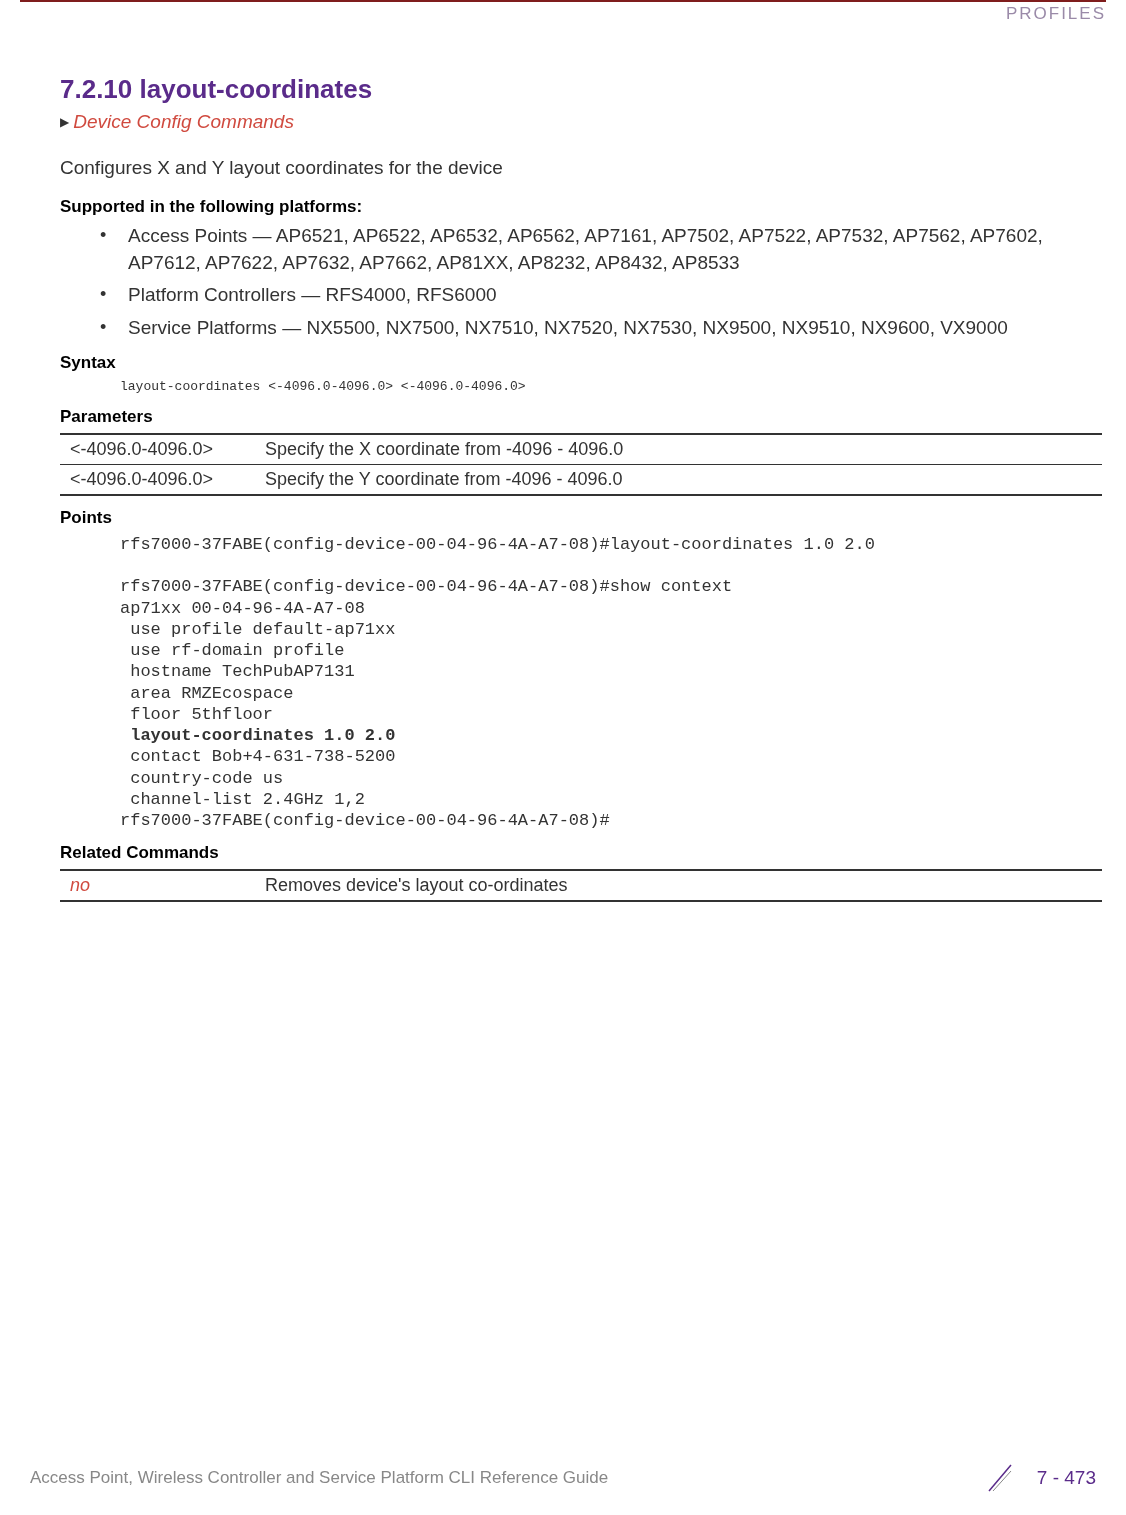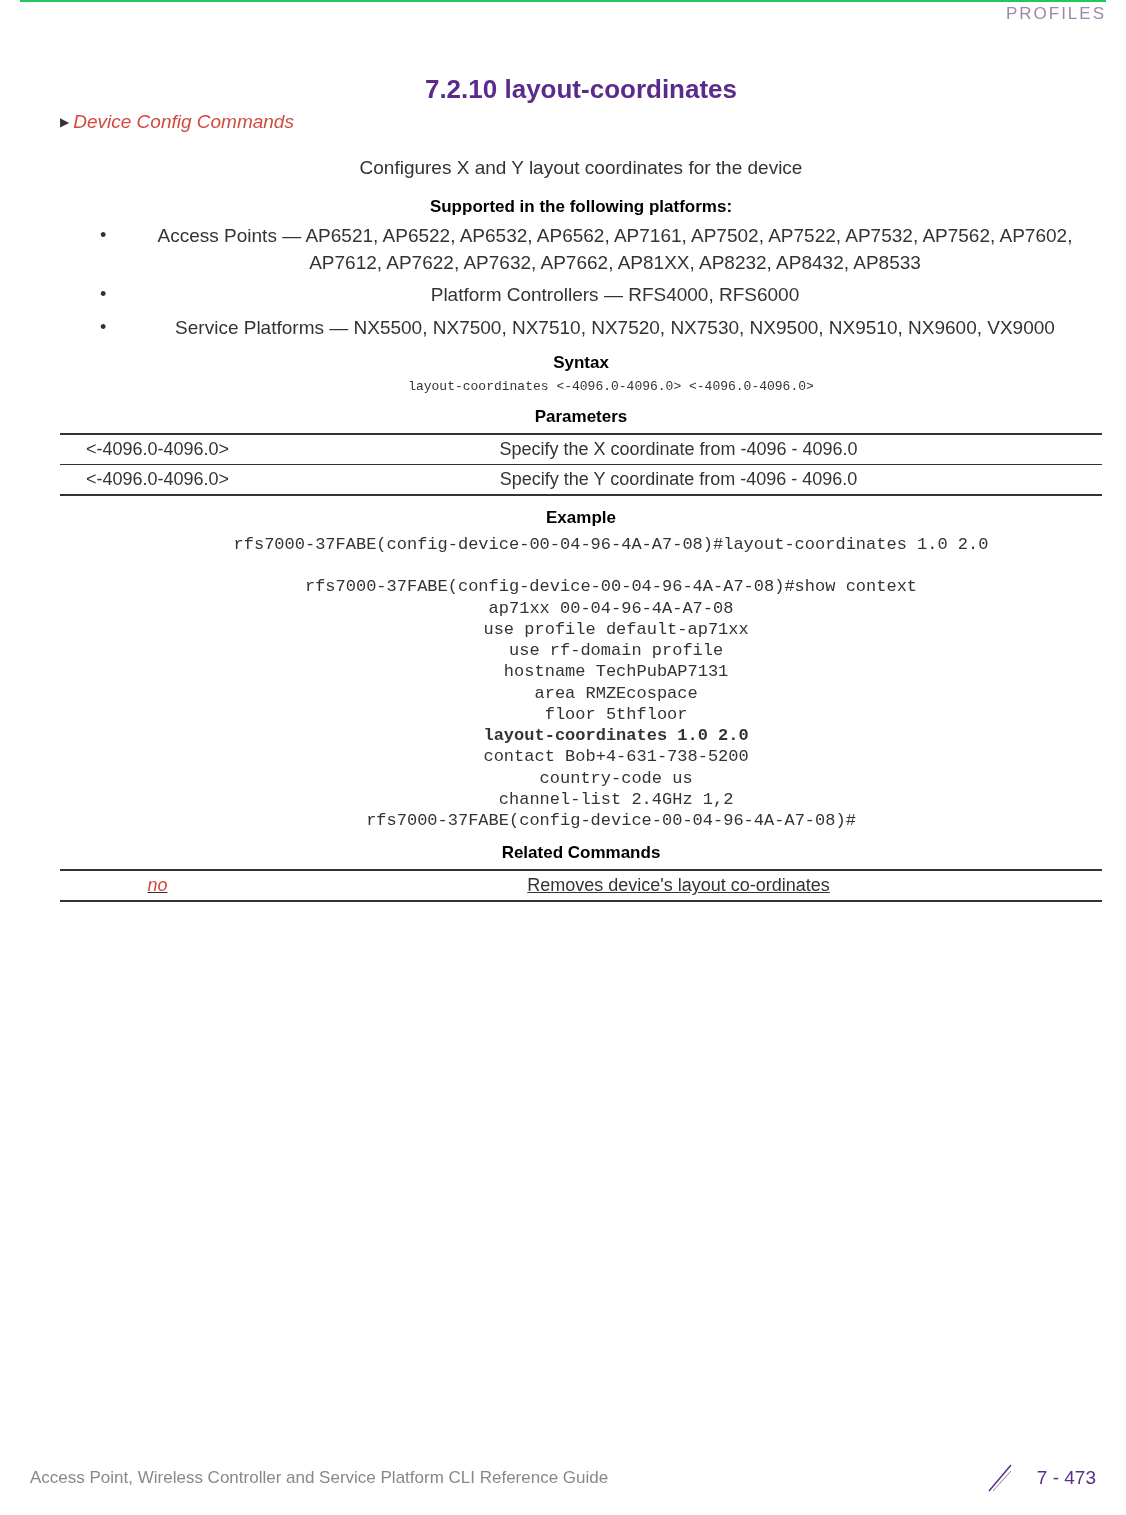--- a/index.html
+++ b/index.html
@@ -5,34 +5,33 @@
     * { box-sizing: border-box; margin: 0; padding: 0; }
     body {
       font-family: Arial, Helvetica, sans-serif;
       background: #fff;
       color: #333;
       width: 1126px;
       height: 1515px;
       position: relative;
     }
     .header-region {
-      border-top: 2px solid #22c55e;
+      border-top: 2px solid #7f1d1d;
       padding-top: 2px;
       margin: 0 20px;
       text-align: right;
     }
     .header-label {
       color: #9a8aa8;
       font-size: 17px;
       letter-spacing: 2px;
       font-weight: 300;
     }
     .main-content {
       padding: 50px 24px 0 60px;
-      text-align: center;
     }
     .section-heading {
       color: #5a2b8a;
       font-family: Arial, sans-serif;
       font-weight: bold;
       font-size: 26px;
       margin-bottom: 6px;
     }
     .breadcrumb-row {
       display: flex;
@@ -130,21 +129,20 @@
       line-height: 1.25;
     }
     .example-bold {
       font-weight: bold;
     }
     .related-table {
       width: 100%;
       border-collapse: collapse;
       border-top: 2px solid #333;
       border-bottom: 2px solid #333;
-      text-decoration: underline;
     }
     .related-table td {
       padding: 4px 10px;
       font-size: 18px;
       color: #333;
       font-weight: 300;
     }
     .related-table td:first-child {
       width: 195px;
     }
@@ -218,21 +216,21 @@
       <td>&lt;-4096.0-4096.0&gt;</td>
       <td>Specify the X coordinate from -4096 - 4096.0</td>
     </tr>
     <tr>
       <td>&lt;-4096.0-4096.0&gt;</td>
       <td>Specify the Y coordinate from -4096 - 4096.0</td>
     </tr>
   </tbody>
     </table>
 
-  <div class="subheading">Example</div>
+  <div class="subheading">Points</div>
   <div class="example-block"><span>rfs7000-37FABE(config-device-00-04-96-4A-A7-08)#layout-coordinates 1.0 2.0</span>
 
 <span>rfs7000-37FABE(config-device-00-04-96-4A-A7-08)#show context</span>
 <span>ap71xx 00-04-96-4A-A7-08</span>
 <span> use profile default-ap71xx</span>
 <span> use rf-domain profile</span>
 <span> hostname TechPubAP7131</span>
 <span> area RMZEcospace</span>
 <span> floor 5thfloor</span>
 <span class="example-bold"> layout-coordinates 1.0 2.0</span>

